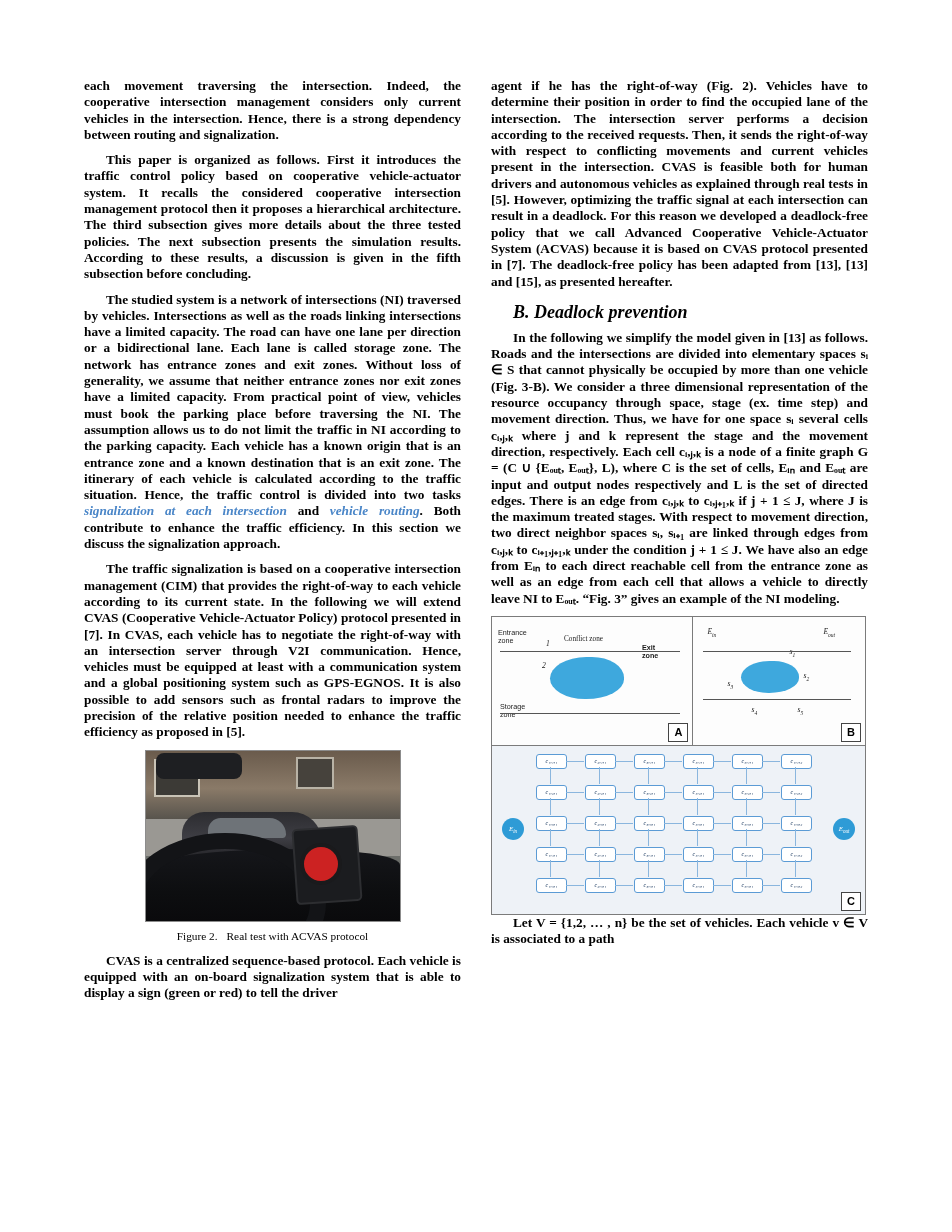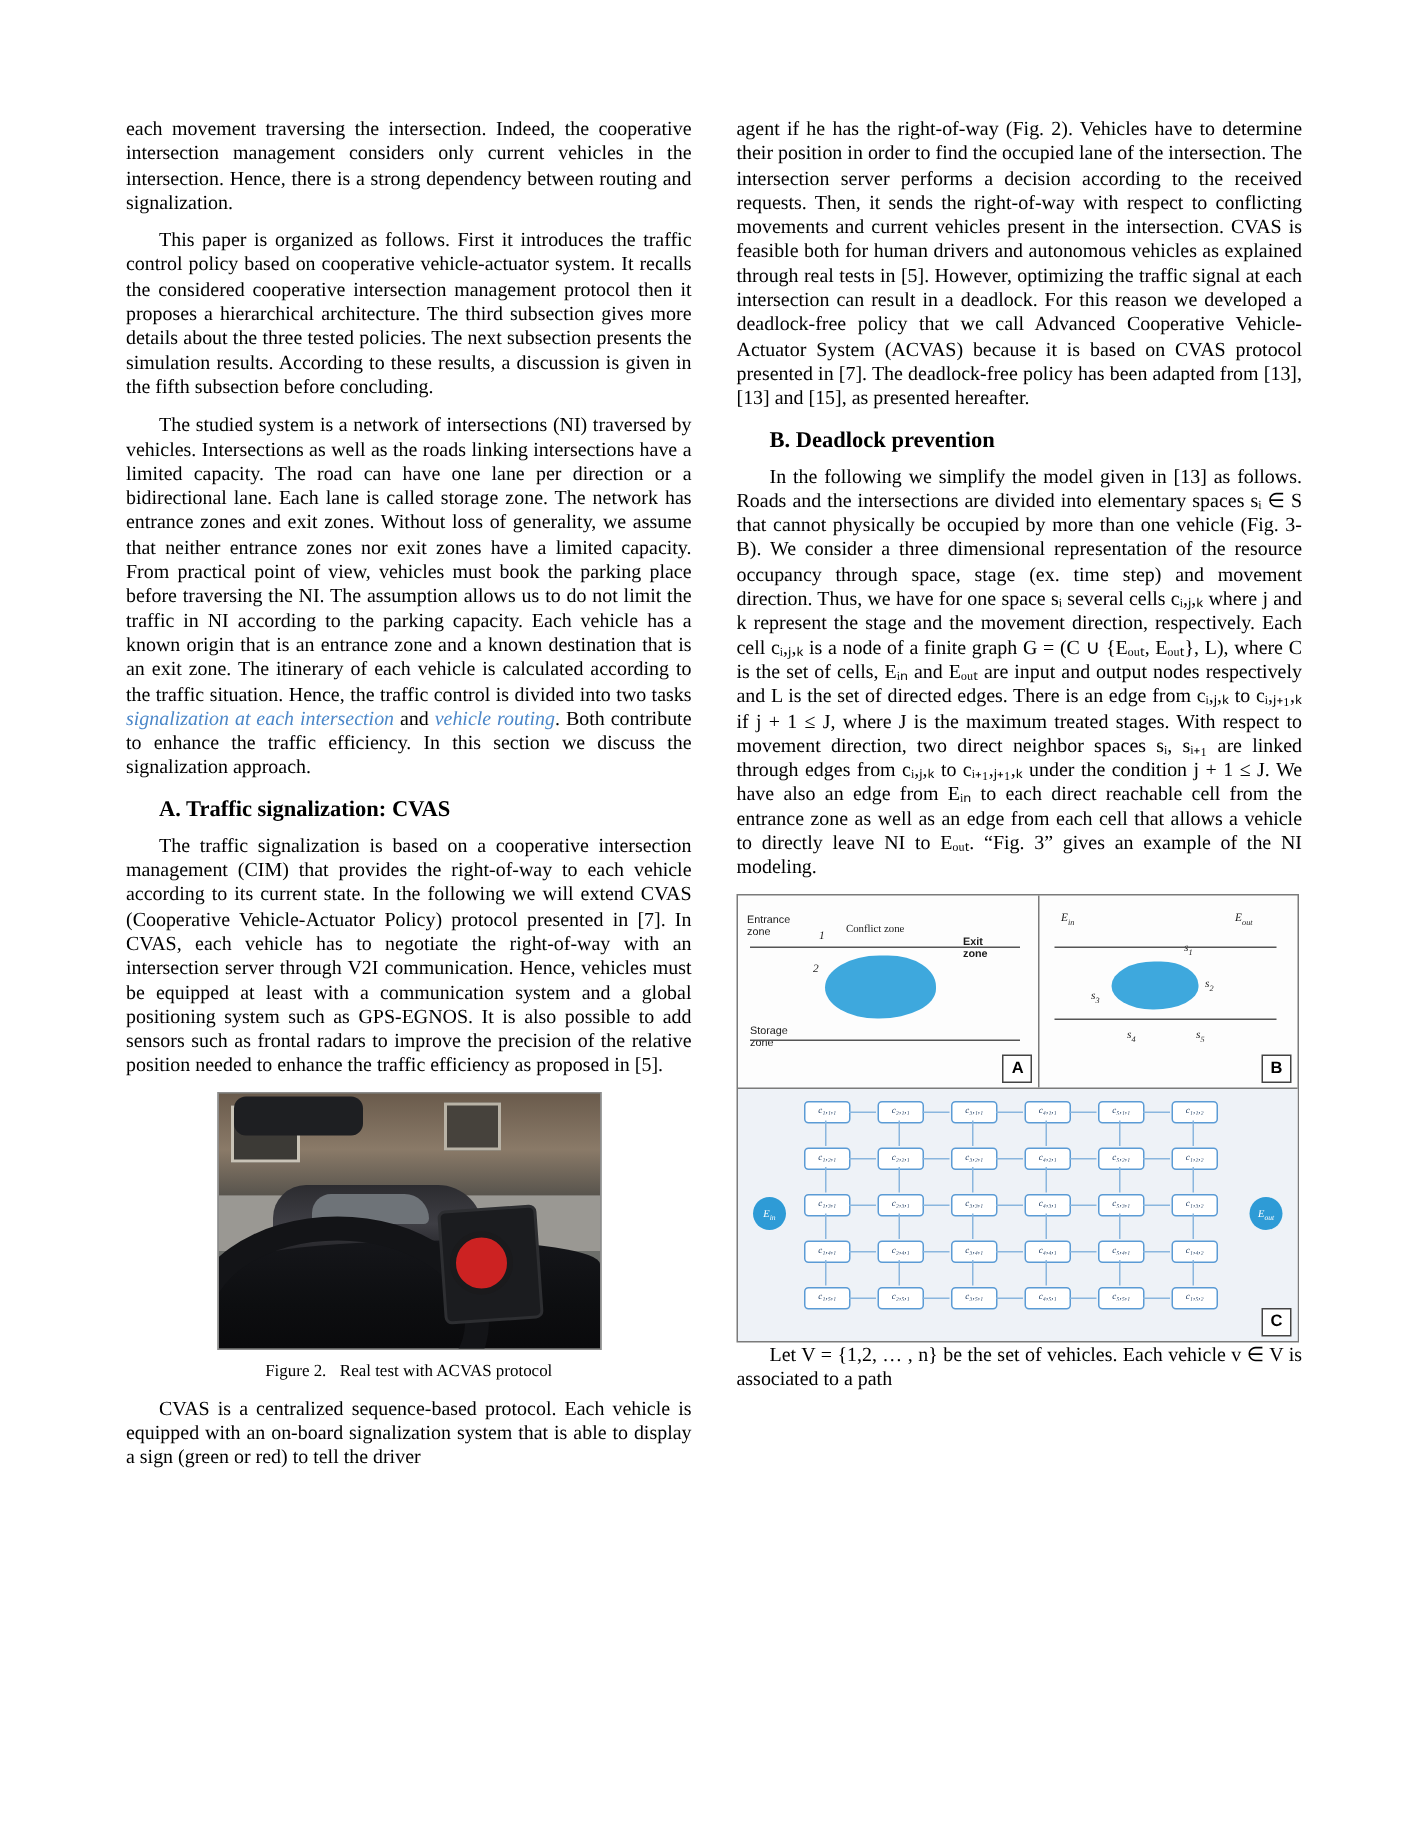--- a/index.html
+++ b/index.html
@@ -28,34 +28,36 @@
   .col {
     width: 377px;
   }
   p.body {
     margin: 0 0 9px 0;
     font-size: 13.3px;
     line-height: 16.3px;
     text-align: justify;
     text-indent: 22px;
     hyphens: auto;
+    font-weight: bold;
   }
   p.body.noindent {
     text-indent: 0;
   }
   .sec-head {
     margin: 12px 0 9px 0;
     font-size: 13.0px;
     text-align: center;
     font-variant: small-caps;
     letter-spacing: 0.2px;
   }
   .sub-head {
     margin: 12px 0 7px 0;
-    font-size: 15px;
+    font-size: 18px;
+    font-style: italic;
     padding-left: 22px;
   }
   .link {
     color: #4a86c8;
     font-style: italic;
   }
   sub {
     font-size: 0.72em;
   }
   
@@ -279,21 +281,20 @@
   <div class="columns">
 
     <div class="col">
 
       <p class="body noindent">each movement traversing the intersection. Indeed, the cooperative intersection management considers only current vehicles in the intersection. Hence, there is a strong dependency between routing and signalization.</p>
       <p class="body">This paper is organized as follows. First it introduces the traffic control policy based on cooperative vehicle-actuator system. It recalls the considered cooperative intersection management protocol then it proposes a hierarchical architecture. The third subsection gives more details about the three tested policies. The next subsection presents the simulation results. According to these results, a discussion is given in the fifth subsection before concluding.</p>
 
 
       <p class="body"><span>The studied system is a network of intersections (NI) traversed by vehicles. Intersections as well as the roads linking intersections have a limited capacity. The road can have one lane per direction or a bidirectional lane. Each lane is called storage zone. The network has entrance zones and exit zones. Without loss of generality, we assume that neither entrance zones nor exit zones have a limited capacity. From practical point of view, vehicles must book the parking place before traversing the NI. The assumption allows us to do not limit the traffic in NI according to the parking capacity. Each vehicle has a known origin that is an entrance zone and a known destination that is an exit zone. The itinerary of each vehicle is calculated according to the traffic situation. Hence, the traffic control is divided into two tasks </span><span class="link">signalization at each intersection</span><span> and </span><span class="link">vehicle routing</span><span>. Both contribute to enhance the traffic efficiency. In this section we discuss the signalization approach.</span></p>
 
-      <h3 class="sub-head">A.    Traffic signalization: CVAS</h3>
 
       <p class="body">The traffic signalization is based on a cooperative intersection management (CIM) that provides the right-of-way to each vehicle according to its current state. In the following we will extend CVAS (Cooperative Vehicle-Actuator Policy) protocol presented in [7]. In CVAS, each vehicle has to negotiate the right-of-way with an intersection server through V2I communication. Hence, vehicles must be equipped at least with a communication system and a global positioning system such as GPS-EGNOS. It is also possible to add sensors such as frontal radars to improve the precision of the relative position needed to enhance the traffic efficiency as proposed in [5].</p>
 
       <div class="fig2-wrap">
         <div class="photo">
           <div class="sky"></div>
           <div class="building"></div>
           <div class="window1"></div>
           <div class="window2"></div>
           <div class="road"></div>

